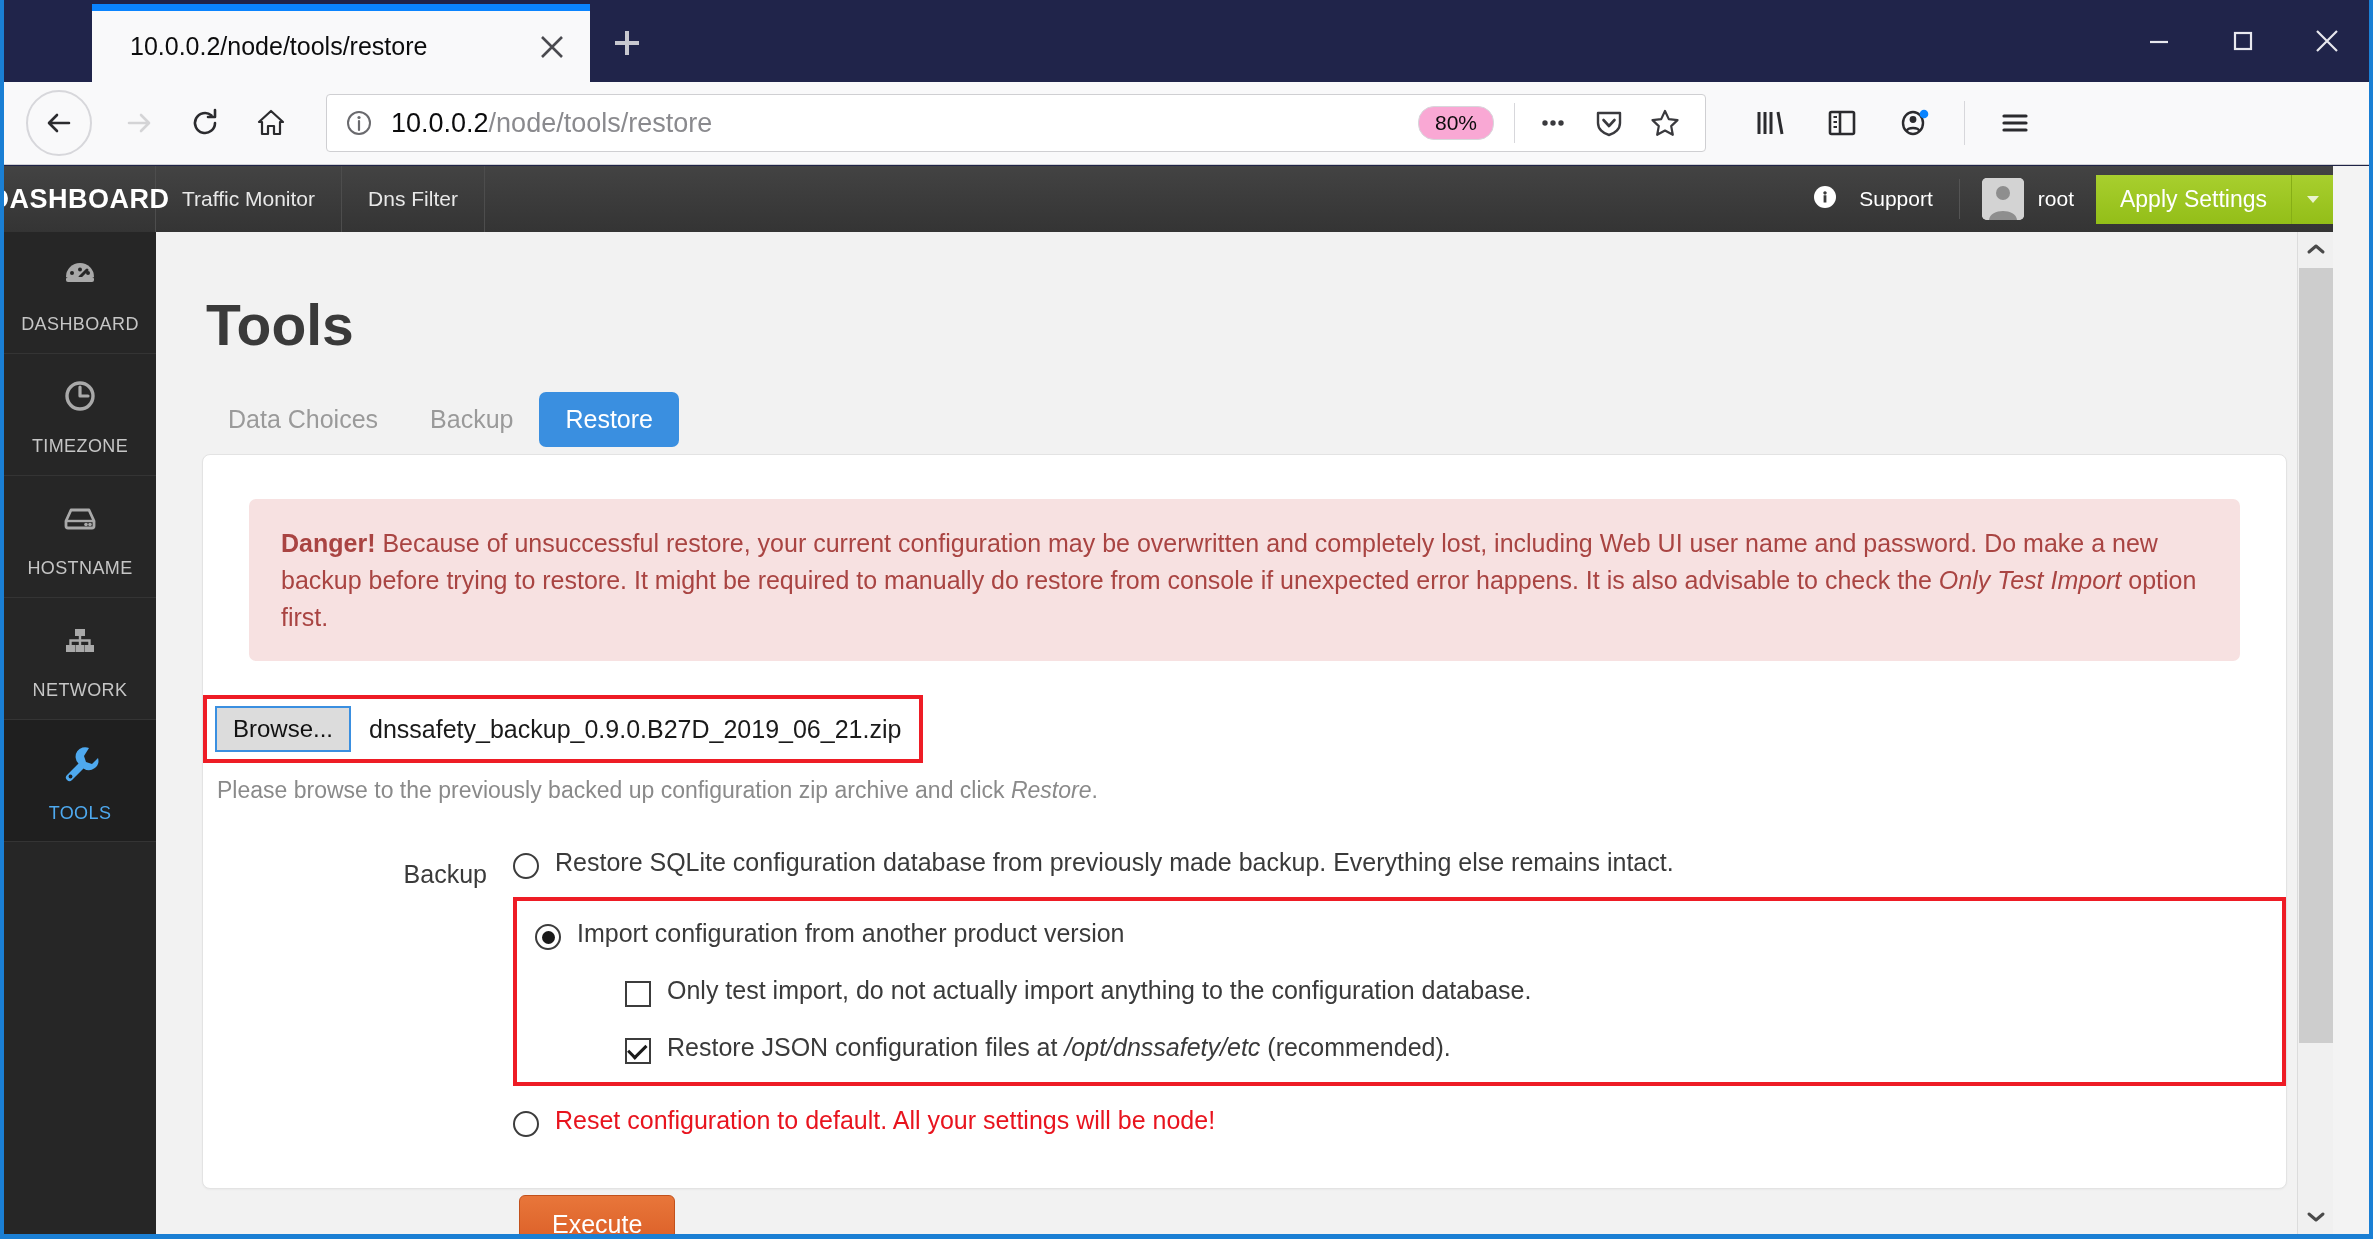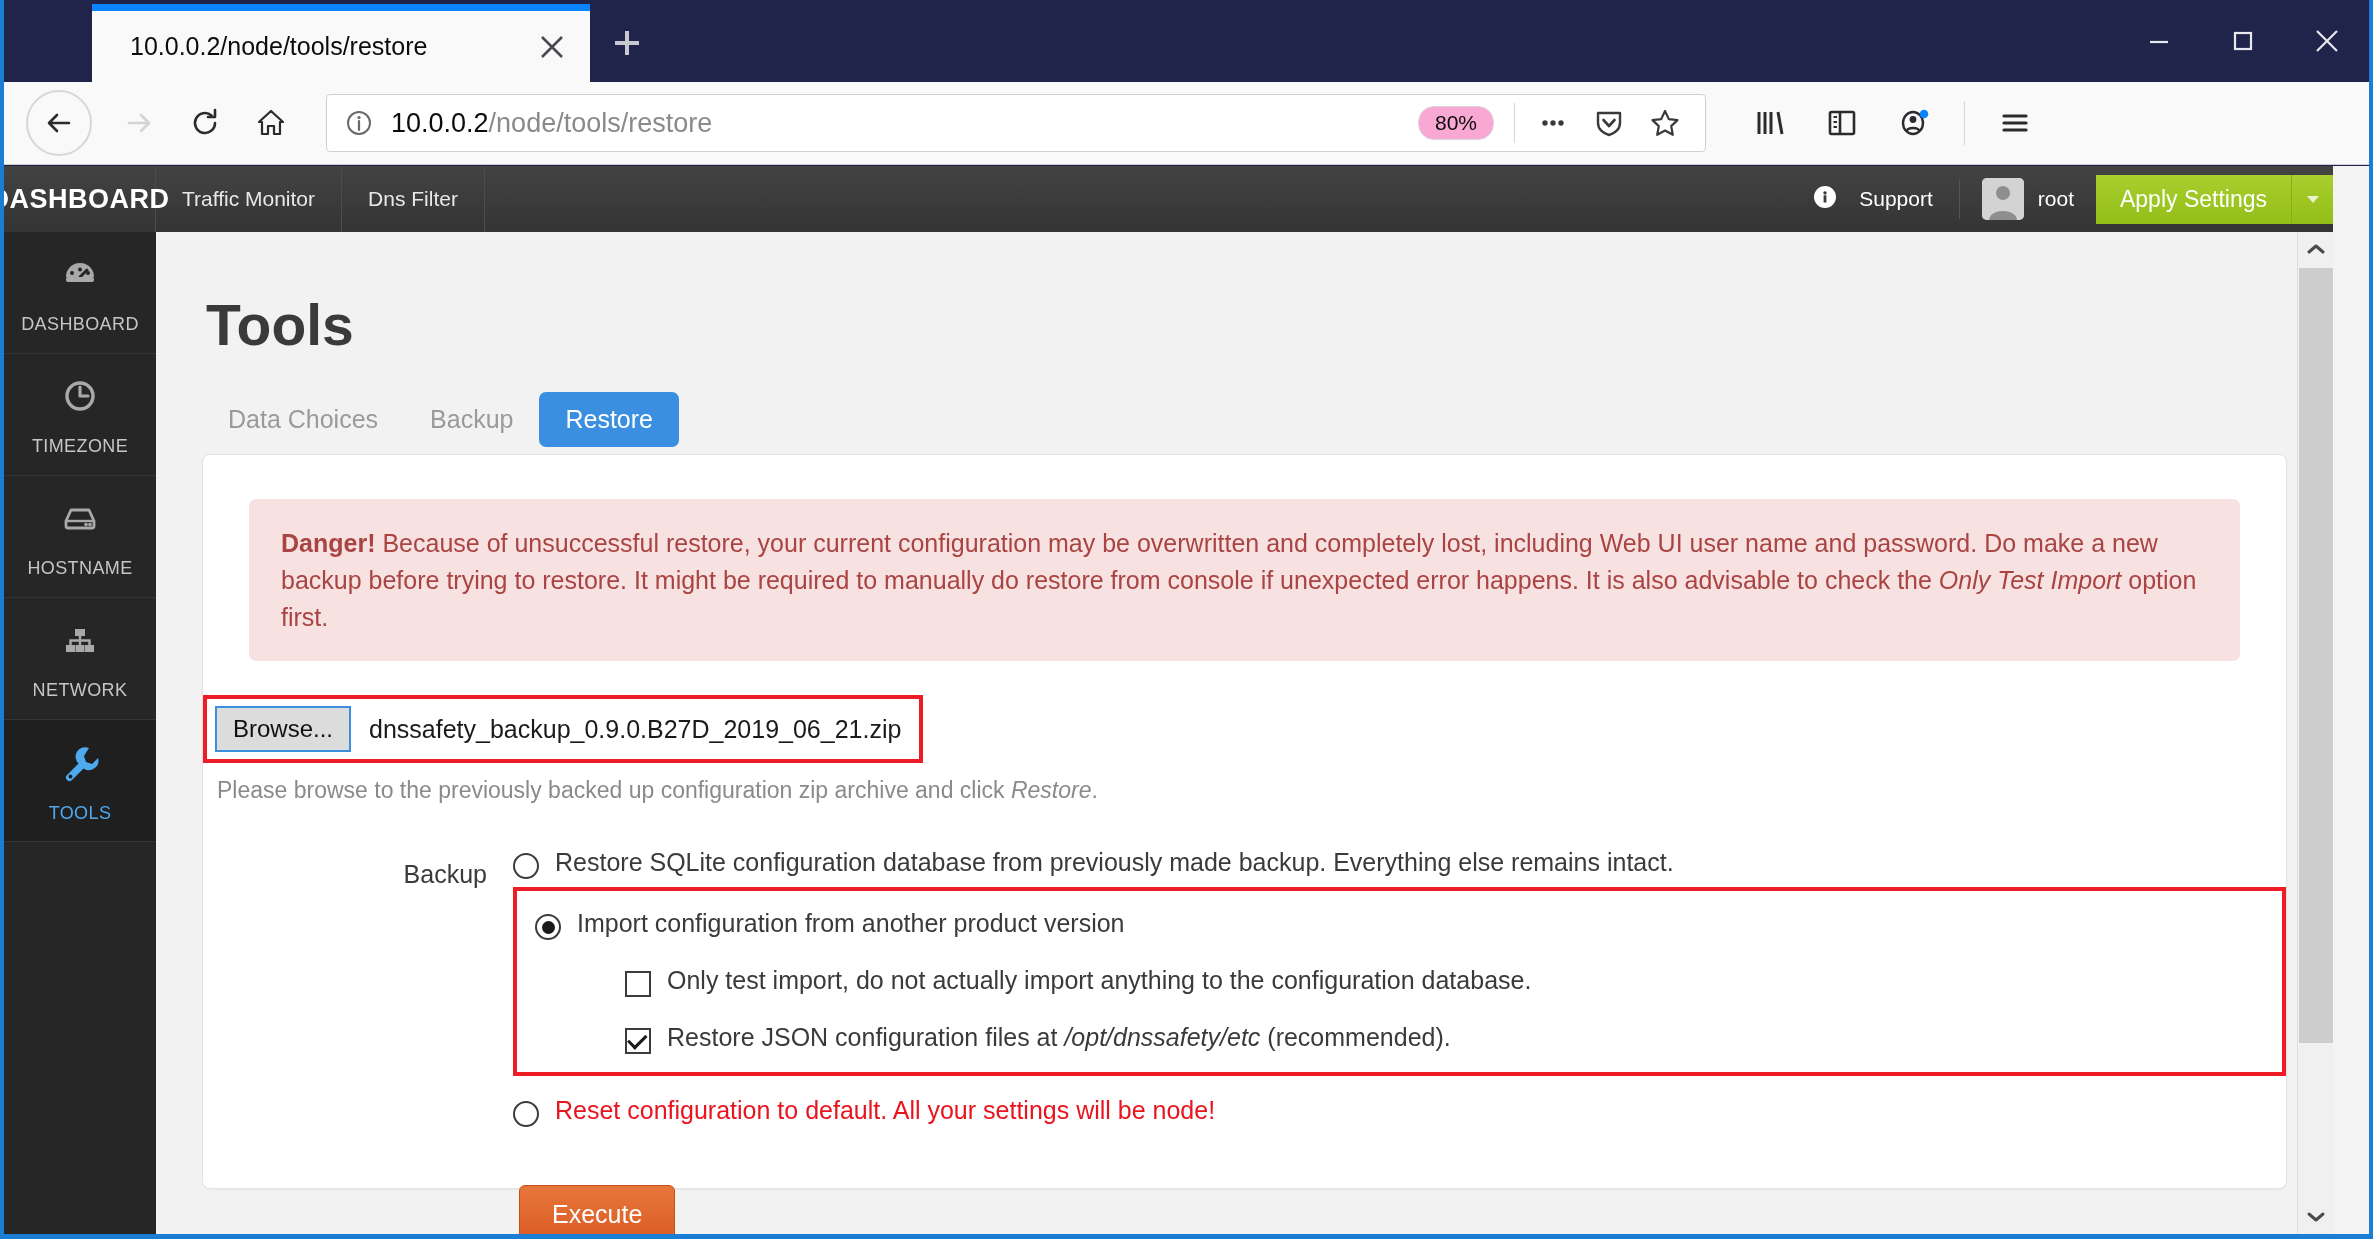--- a/index.html
+++ b/index.html
@@ -303,21 +303,21 @@
   }
   .cbox.checked::after {
     content: ""; width: 15px; height: 8px;
     border-left: 3px solid #1a1a1a; border-bottom: 3px solid #1a1a1a;
     transform: rotate(-45deg) translate(1px,-2px);
   }
 
   #import-box {
     border: 4px solid #ee1c25;
     padding: 18px 34px 18px 18px;
-    margin-top: 8px;
+    margin-top: 18px;
   }
   .sub-line { display: flex; align-items: flex-start; gap: 16px; font-size: 25px; color: #3a3a3a; margin: 26px 0 0 90px; cursor: pointer; }
   .sub-line i { font-style: italic; }
 
   #execute-btn {
     margin: 58px 0 0 6px;
     background: linear-gradient(#e8763a, #d95b24);
     border: 1px solid #c2511c;
     border-radius: 6px;
     color: #ffffff; font-size: 25px;

